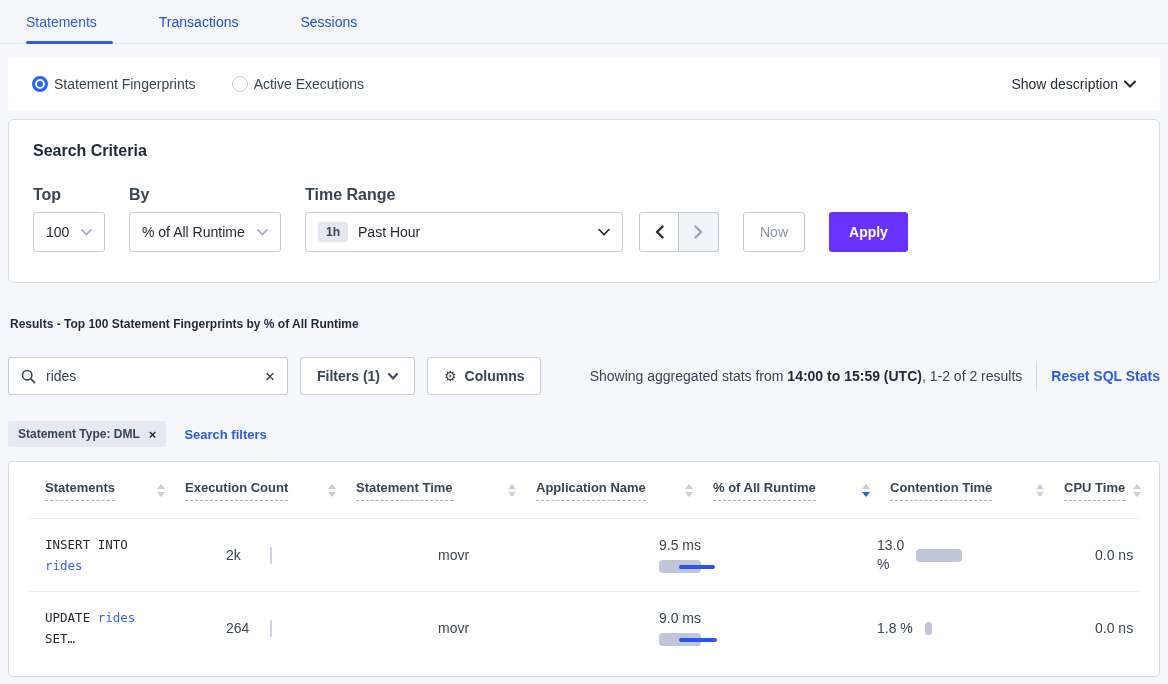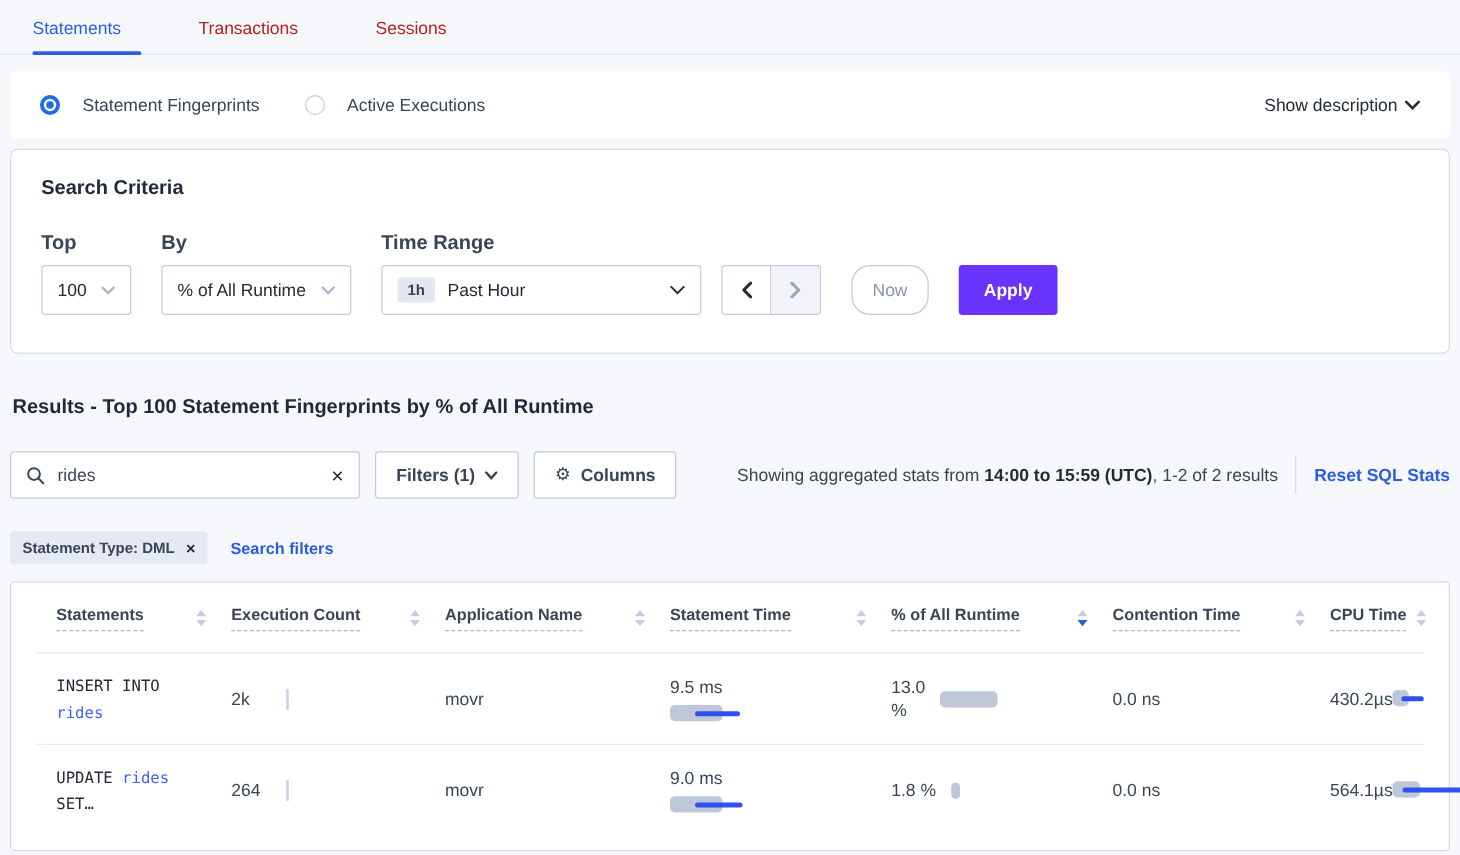--- a/index.html
+++ b/index.html
@@ -6,55 +6,55 @@
   html,body { width:1168px; height:684px; }
   body {
     background:#f5f7fa;
     font-family:"Liberation Sans", sans-serif;
     color:#394455;
     overflow:hidden;
     position:relative;
   }
   
   .tabbar { display:flex; gap:62px; padding-left:26px; height:44px; align-items:stretch; border-bottom:1px solid #dfe4ed; }
-  .tab { font-size:14px; color:#b91c1c; display:flex; align-items:center; position:relative; cursor:pointer; font-weight:500; }
+  .tab { font-size:14px; color:#1d4ed8; display:flex; align-items:center; position:relative; cursor:pointer; font-weight:500; }
   .tab.active { color:#2b5ce2; }
   .tab.active::after { content:""; position:absolute; left:0; right:-16px; bottom:-1px; height:3px; background:#2b5ce2; border-radius:2px; }
 
   
   .view-bar { margin:13px 8px 0; background:#fff; border-radius:4px; height:54px; display:flex; align-items:center; padding:0 24px; }
   .radio-group { display:flex; align-items:center; margin-right:36px; cursor:pointer; }
   .radio-outer { width:16px; height:16px; border-radius:50%; flex:none; }
   .radio-outer.sel { background:#2468f2; box-shadow: inset 0 0 0 2.5px #fff, inset 0 0 0 16px #2468f2; border:3px solid #2468f2; background:#fff; position:relative; }
   .radio-outer.sel::after { content:""; position:absolute; left:2px; top:2px; width:6px; height:6px; border-radius:50%; background:#2468f2; }
   .radio-outer.unsel { border:1px solid #c6cdda; background:#fff; }
-  .radio-label { margin-left:18px; font-size:14px; color:#394455; }
+  .radio-label { margin-left:6px; font-size:14px; color:#394455; }
   .show-desc { margin-left:auto; display:flex; align-items:center; gap:6px; font-size:14px; color:#242a35; cursor:pointer; }
 
   
   .criteria-card { margin:8px 8px 0; background:#fff; border:1px solid #d5dce8; border-radius:6px; padding:22px 24px 30px; }
   .criteria-title { font-size:16px; font-weight:700; color:#1f2939; margin-bottom:26px; }
   .form-row { display:flex; align-items:flex-end; }
   .form-group { margin-right:24px; }
   .form-label { font-size:16px; font-weight:700; color:#394455; margin-bottom:8px; }
   .select-box { height:40px; border:1px solid #c3cbd9; border-radius:3px; background:#fff; display:flex; align-items:center; padding:0 12px; font-size:14px; color:#242a35; cursor:pointer; }
   .select-box .chev { margin-left:auto; }
   .sel-top { width:72px; }
   .sel-by { width:152px; }
-  .sel-time { width:256px; }
+  .sel-time { width:318px; }
   .time-badge { background:#e2e7f0; border-radius:3px; font-size:12px; font-weight:700; color:#394455; padding:3px 8px; margin-right:10px; }
   .arrow-group { display:flex; margin-right:24px; }
   .arrow-btn { width:40px; height:40px; display:flex; align-items:center; justify-content:center; border:1px solid #c3cbd9; background:#fff; cursor:pointer; }
   .arrow-btn.prev { border-radius:3px 0 0 3px; }
   .arrow-btn.next { border-radius:0 3px 3px 0; border-left:0; background:#f1f3f8; cursor:default; }
-  .now-btn { height:40px; padding:0 16px; border:1px solid #c3cbd9; border-radius:15px; background:#fff; font-size:14px; font-weight:500; color:#8b95a7; margin-right:24px; font-family:inherit; }
+  .now-btn { height:40px; padding:0 16px; border:1px solid #c3cbd9; border-radius:3px; background:#fff; font-size:14px; font-weight:500; color:#8b95a7; margin-right:24px; font-family:inherit; }
   .apply-btn { height:40px; padding:0 20px; border:none; border-radius:3px; background:#6933ff; color:#fff; font-size:14px; font-weight:700; cursor:pointer; font-family:inherit; }
 
   
-  .results-heading { margin:34px 10px 0; font-size:16px; font-weight:700; color:#1f2939; }
+  .results-heading { margin:34px 10px 0; font-size:12px; font-weight:700; color:#1f2939; }
   .controls-row { margin:26px 8px 0; display:flex; align-items:center; }
   .search-box { width:280px; height:38px; background:#fff; border:1px solid #c3cbd9; border-radius:3px; display:flex; align-items:center; padding:0 12px; gap:10px; }
   .search-box input { border:none; outline:none; flex:1; font-size:14px; color:#394455; font-family:inherit; background:transparent; min-width:0; }
   .clear-x { font-size:17px; color:#242a35; cursor:pointer; line-height:1; }
   .ctl-btn { margin-left:12px; height:38px; padding:0 16px; background:#fff; border:1px solid #c3cbd9; border-radius:3px; display:flex; align-items:center; gap:8px; font-size:14px; font-weight:700; color:#394455; cursor:pointer; font-family:inherit; }
   .gear { font-family:"DejaVu Sans", sans-serif; font-size:14px; color:#394455; }
   .stats-area { margin-left:auto; display:flex; align-items:center; }
   .stats-text { font-size:14px; color:#394455; }
   .stats-text b { color:#242a35; }
   .vdivider { width:1px; height:30px; background:#d3dae6; margin:0 14px; }
@@ -70,21 +70,21 @@
   .grid-row { display:grid; grid-template-columns:156px 171px 180px 177px 177px 174px 1fr; padding:0 20px; }
   .thead { height:56px; align-items:center; }
   .th { display:flex; align-items:center; justify-content:space-between; padding-right:20px; cursor:pointer; }
   .th:first-child { padding-left:16px; }
   .th-label { font-size:13px; font-weight:700; color:#394455; border-bottom:1px dashed #a9b4c6; padding-bottom:5px; white-space:nowrap; }
   .sort-icon { display:flex; flex-direction:column; gap:3px; flex:none; margin-left:8px; }
   .sort-icon .up { width:0; height:0; border-left:4px solid transparent; border-right:4px solid transparent; border-bottom:5px solid #c5cdde; }
   .sort-icon .down { width:0; height:0; border-left:4px solid transparent; border-right:4px solid transparent; border-top:5px solid #c5cdde; }
   .sort-icon.sort-desc .down { border-top-color:#2b5ce2; }
   .divider { height:1px; background:#e7ecf3; margin:0 20px; }
-  .trow { min-height:72px; align-items:center; padding-top:10px; padding-bottom:10px; }
+  .trow { min-height:72px; align-items:center; padding-top:10px; padding-bottom:10px;gap:41px; }
   .td { font-size:14px; color:#394455; }
   .td-stmt { padding-left:16px; font-family:"DejaVu Sans Mono","Liberation Mono",monospace; font-size:12.5px; font-weight:500; color:#242a35; line-height:21px; }
   .td-stmt .sql-link { color:#3b62f5; cursor:pointer; }
   .td-count { display:flex; align-items:center; }
   .td-count .num { width:34px; }
   .count-tick { width:2px; height:17px; background:#c9d0e2; margin-left:10px; border-radius:1px; }
   .td-metric { display:flex; flex-direction:column; justify-content:center; }
   .td-metric .val { margin-bottom:7px; }
   .td-pct { display:flex; align-items:center; gap:12px; }
   .pct-lines { line-height:19px; }
@@ -227,28 +227,28 @@
         </span>
     </div>
     <div class="th">
       <span class="th-label">Execution Count</span>
       <span class="sort-icon">
           <span class="up"></span>
           <span class="down"></span>
         </span>
     </div>
     <div class="th">
+      <span class="th-label">Statement Time</span>
+      <span class="sort-icon">
+          <span class="up"></span>
+          <span class="down"></span>
+        </span>
+    </div>
+    <div class="th">
       <span class="th-label">Application Name</span>
-      <span class="sort-icon">
-          <span class="up"></span>
-          <span class="down"></span>
-        </span>
-    </div>
-    <div class="th">
-      <span class="th-label">Statement Time</span>
       <span class="sort-icon">
           <span class="up"></span>
           <span class="down"></span>
         </span>
     </div>
     <div class="th">
       <span class="th-label">% of All Runtime</span>
       <span class="sort-icon sort-desc">
           <span class="up"></span>
           <span class="down"></span>

